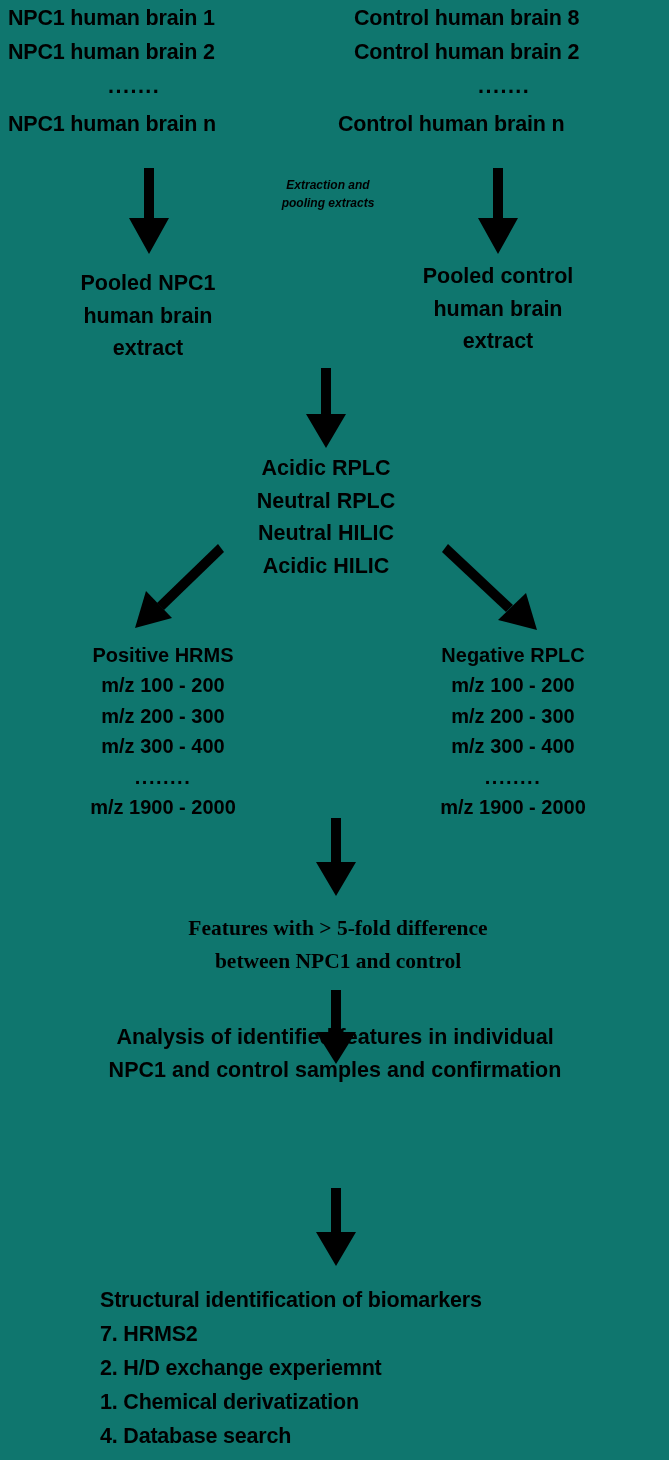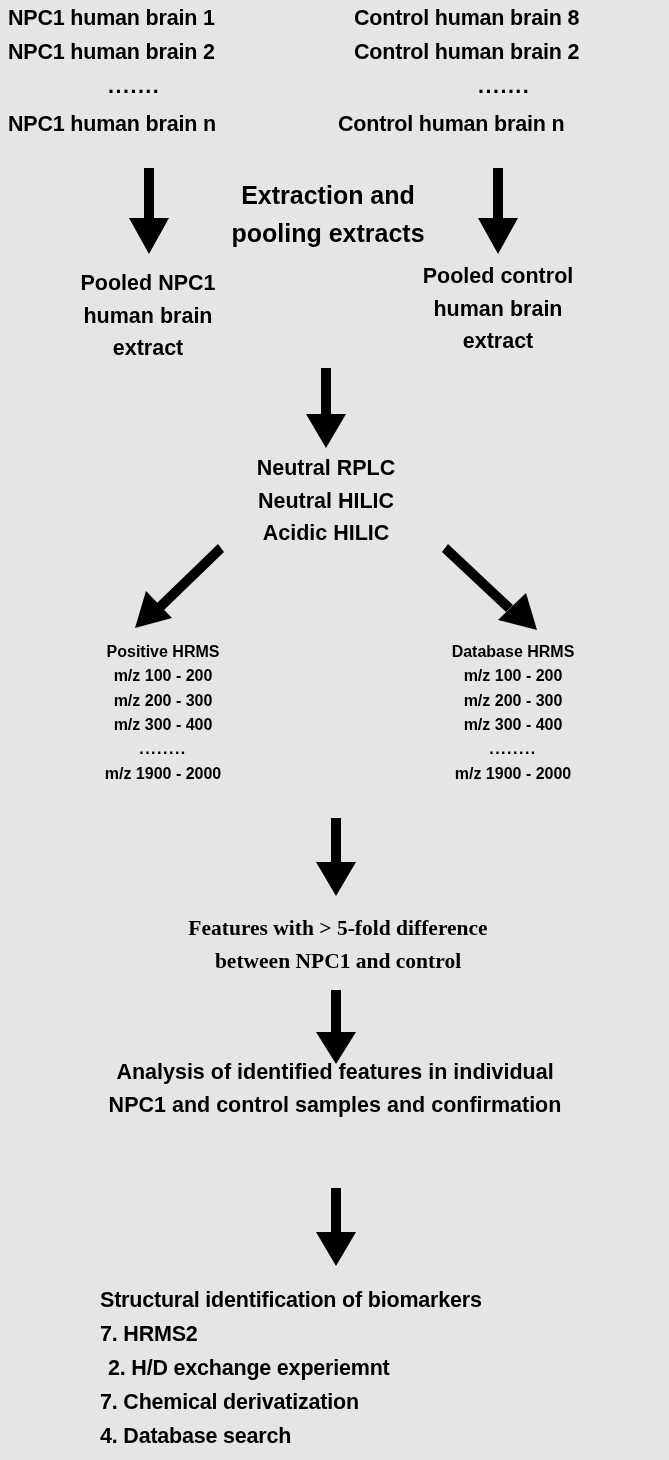--- a/index.html
+++ b/index.html
@@ -8,21 +8,21 @@
     background: #ffffff;
   }
   body {
     font-family: "Liberation Sans", sans-serif;
     color: #000000;
   }
   #page {
     position: relative;
     width: 669px;
     height: 1460px;
-    background: #e5e5e5;
+    background: #0f766e;
     overflow: hidden;
   }
   .txt {
     position: absolute;
     font-weight: bold;
     color: #000000;
     line-height: 1.52;
     white-space: pre;
     letter-spacing: -0.2px;
   }
@@ -31,22 +31,22 @@
     font-weight: bold;
     color: #000000;
     line-height: 1.52;
     text-align: center;
   }
 
   .row { white-space: pre; }
 
   
   .s21 { font-size: 21.5px; }
-  .s20 { font-size: 16px; }
-  .s19 { font-size: 25px; }
+  .s20 { font-size: 20px; }
+  .s19 { font-size: 12px; font-style: italic; }
 
   
   .arrow-v {
     position: absolute;
   }
   .arrow-d {
     position: absolute;
   }
   .arrow-v svg, .arrow-d svg { display: block; }
 
@@ -101,20 +101,21 @@
     <div class="row">extract</div>
   </div>
 
   <div class="arrow-v" style="left:302px; top:368px;">
     <svg width="48" height="80" viewBox="0 0 48 80">
       <polygon points="19,0 29,0 29,46 44,46 24,80 4,46 19,46" fill="#000000"></polygon>
     </svg>
   </div>
 
   <div class="blk s21" style="left:202px; top:452px; width:248px;">
+    <div class="row">Acidic RPLC</div>
     <div class="row">Neutral RPLC</div>
     <div class="row">Neutral HILIC</div>
     <div class="row">Acidic HILIC</div>
   </div>
 
   <div class="arrow-d" style="left:126px; top:540px;">
     <svg width="100" height="95" viewBox="0 0 100 95">
       <polygon points="92,4 98,12 38,70 31,63" fill="#000000"></polygon>
       <polygon points="46,78 9,88 20,51" fill="#000000"></polygon>
     </svg>
@@ -130,21 +131,21 @@
   <div class="blk s20" style="left:48px; top:640px; width:230px;">
     <div class="row">Positive HRMS</div>
     <div class="row">m/z 100 - 200</div>
     <div class="row">m/z 200 - 300</div>
     <div class="row">m/z 300 - 400</div>
     <div class="row" style="letter-spacing:1.5px;">........</div>
     <div class="row">m/z 1900 - 2000</div>
   </div>
 
   <div class="blk s20" style="left:398px; top:640px; width:230px;">
-    <div class="row">Database HRMS</div>
+    <div class="row">Negative RPLC</div>
     <div class="row">m/z 100 - 200</div>
     <div class="row">m/z 200 - 300</div>
     <div class="row">m/z 300 - 400</div>
     <div class="row" style="letter-spacing:1.5px;">........</div>
     <div class="row">m/z 1900 - 2000</div>
   </div>
 
   <div class="arrow-v" style="left:312px; top:818px;">
     <svg width="48" height="78" viewBox="0 0 48 78">
       <polygon points="19,0 29,0 29,44 44,44 24,78 4,44 19,44" fill="#000000"></polygon>
@@ -155,30 +156,30 @@
     <div class="row">Features with &gt; 5-fold difference</div>
     <div class="row">between NPC1 and control</div>
   </div>
 
   <div class="arrow-v" style="left:312px; top:990px;">
     <svg width="48" height="74" viewBox="0 0 48 74">
       <polygon points="19,0 29,0 29,42 44,42 24,74 4,42 19,42" fill="#000000"></polygon>
     </svg>
   </div>
 
-  <div class="blk s21" style="left:22px; top:1056px; width:626px;">
+  <div class="blk s21" style="left:22px; top:1021px; width:626px;">
     <div class="row">Analysis of identified features in individual</div>
     <div class="row">NPC1 and control samples and confirmation</div>
   </div>
 
   <div class="arrow-v" style="left:312px; top:1188px;">
     <svg width="48" height="78" viewBox="0 0 48 78">
       <polygon points="19,0 29,0 29,44 44,44 24,78 4,44 19,44" fill="#000000"></polygon>
     </svg>
   </div>
 
   <div class="txt s21" style="left:100px; top:1284px;">Structural identification of biomarkers</div>
   <div class="txt s21" style="left:100px; top:1318px;">7. HRMS2</div>
-  <div class="txt s21" style="left:108px; top:1352px;">2. H/D exchange experiemnt</div>
-  <div class="txt s21" style="left:100px; top:1386px;">7. Chemical derivatization</div>
+  <div class="txt s21" style="left:100px; top:1352px;">2. H/D exchange experiemnt</div>
+  <div class="txt s21" style="left:100px; top:1386px;">1. Chemical derivatization</div>
   <div class="txt s21" style="left:100px; top:1420px;">4. Database search</div>
 
 </div>
 
 </body></html>

